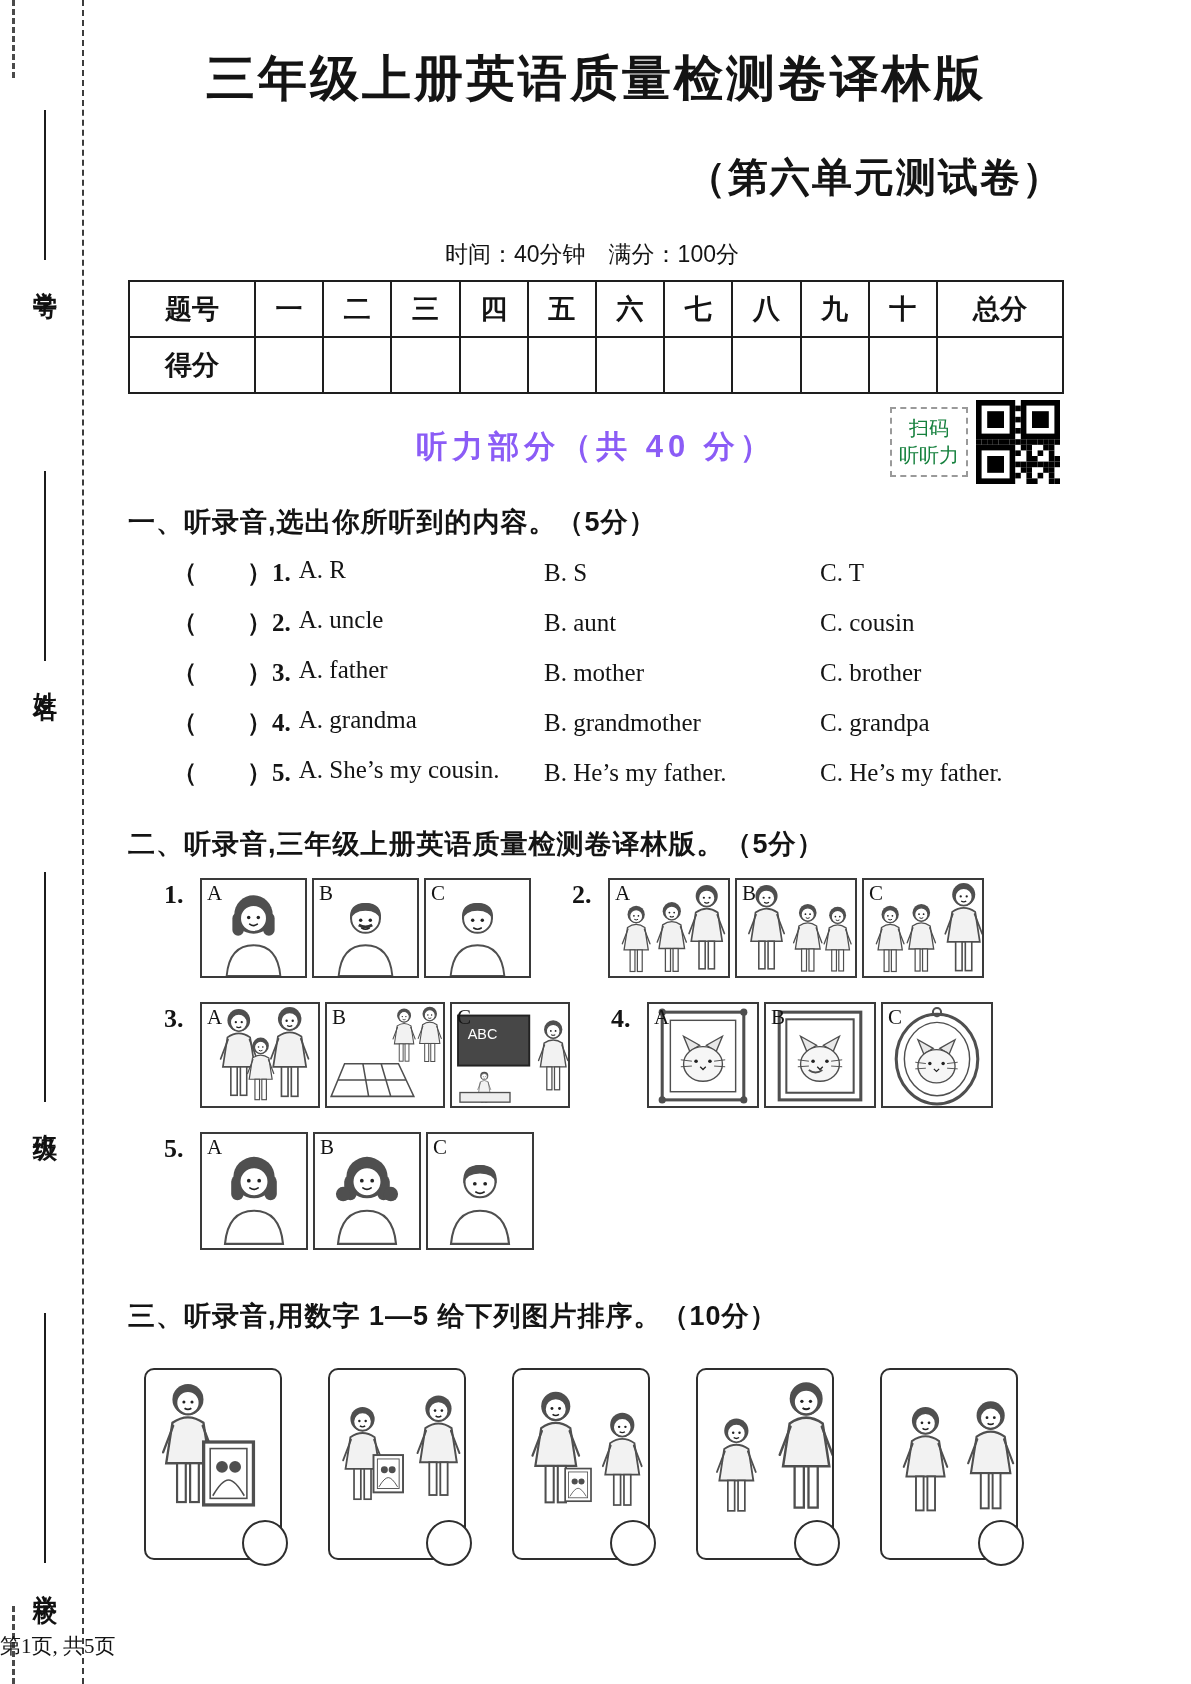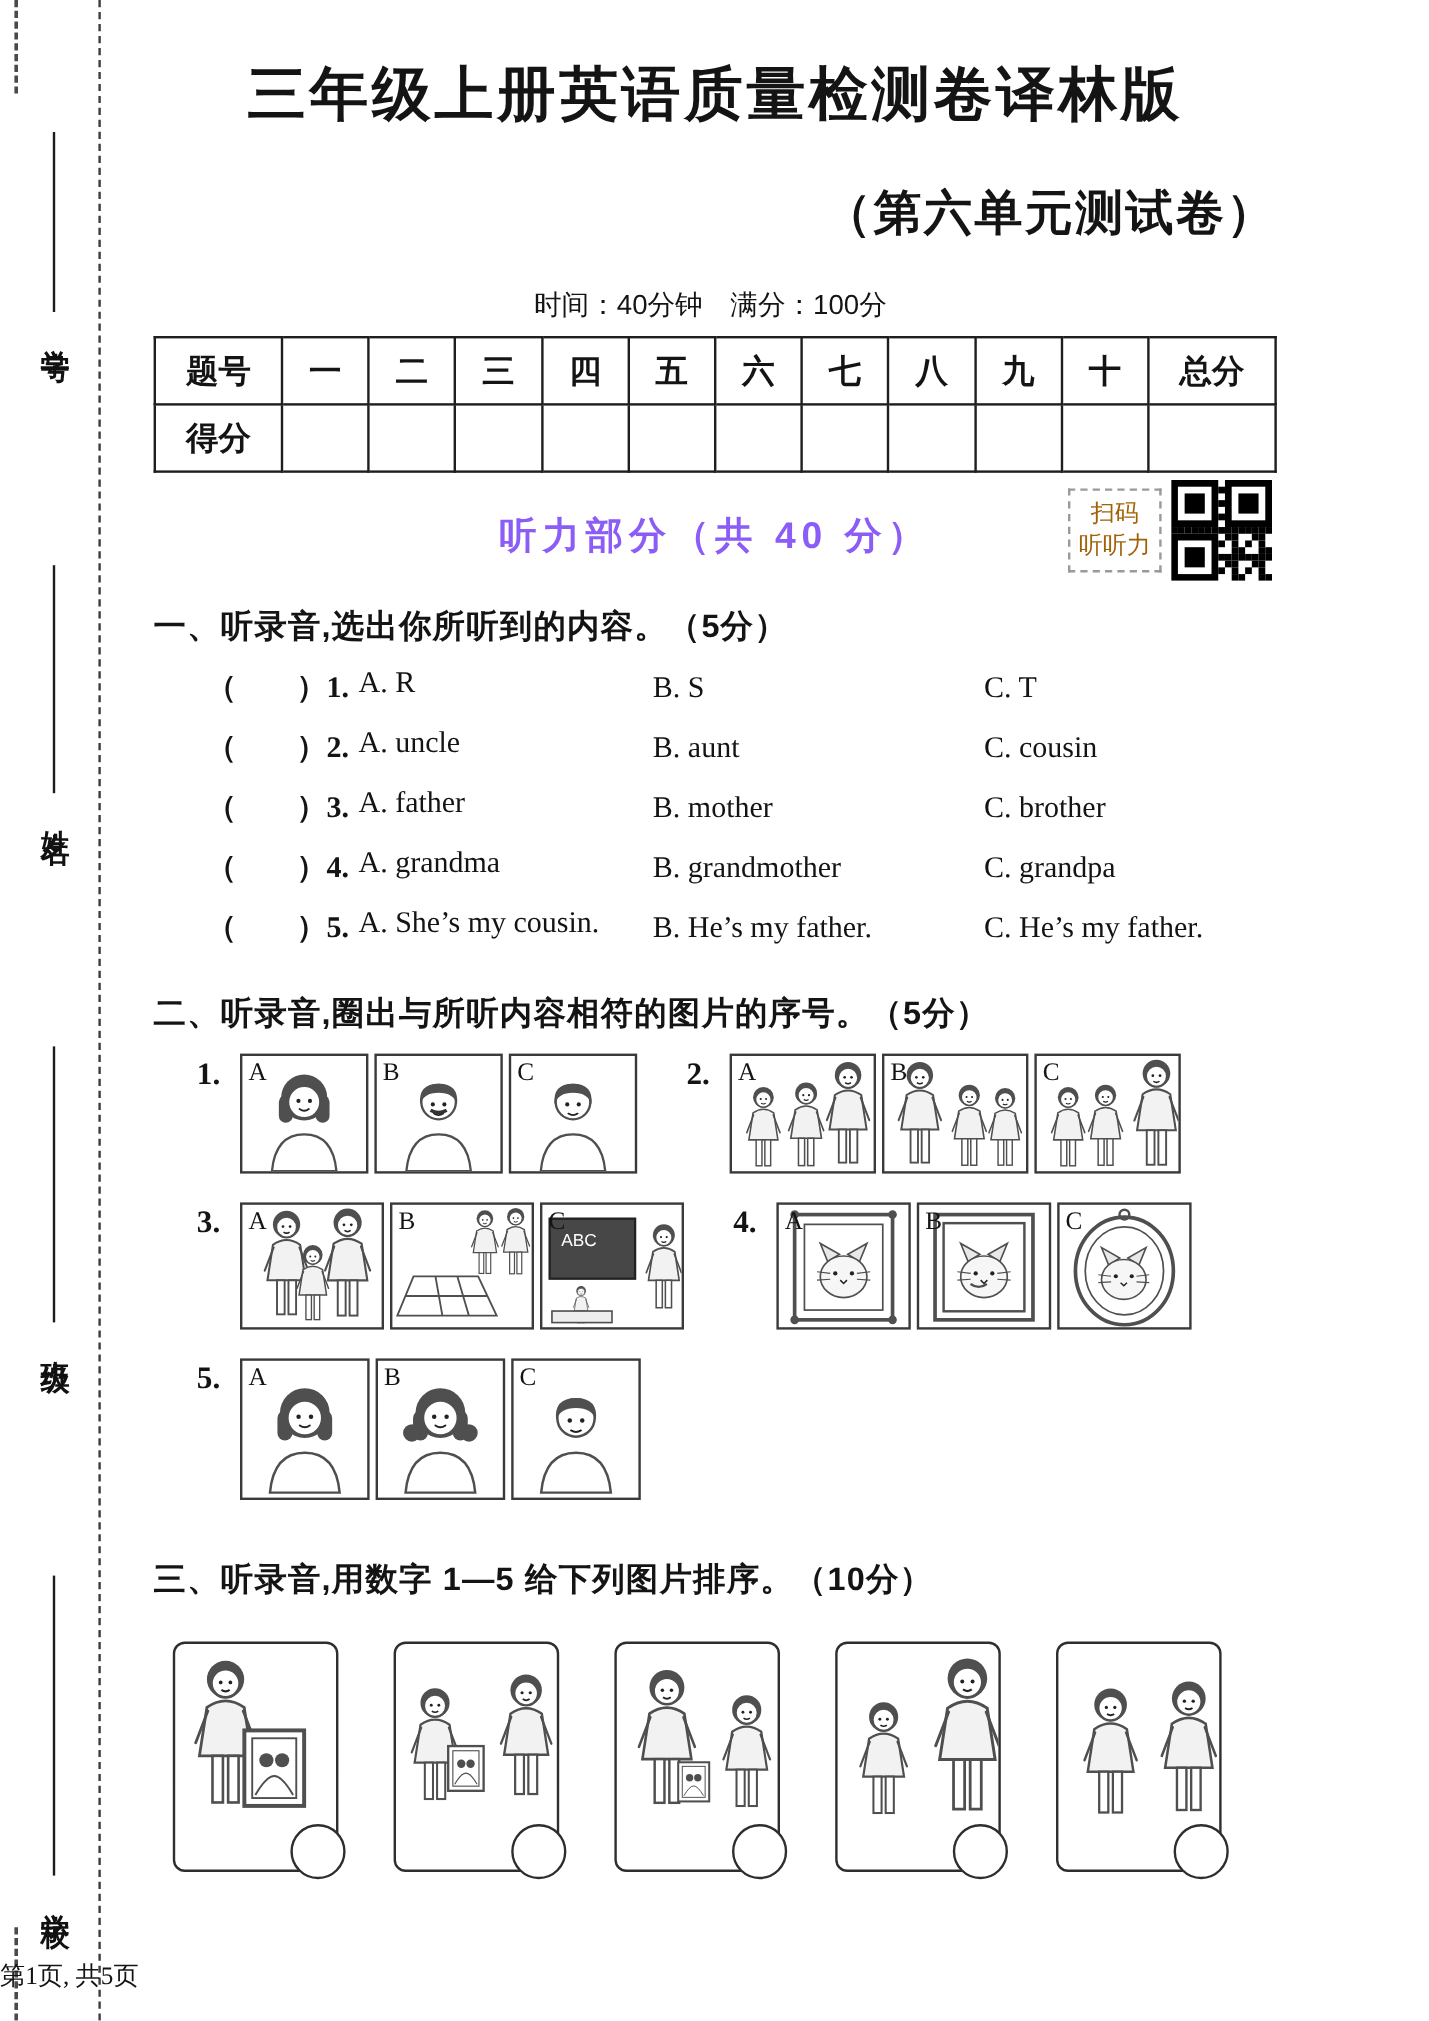--- a/index.html
+++ b/index.html
@@ -27,29 +27,29 @@
   .title { text-align:center; padding-top:46px; font-family:Liberation Serif, serif;
     font-weight:bold; font-size:49px; letter-spacing:3px; }
   .subtitle { text-align:right; margin-top:38px; font-family:"Liberation Sans","DejaVu Sans",sans-serif;
     font-weight:bold; font-size:40px; letter-spacing:2px; }
   .meta { text-align:center; margin-top:34px; padding-right:8px;
     font-family:"Liberation Sans","DejaVu Sans",sans-serif; font-size:23px; }
 
   table.score-table { margin-top:10px; width:100%; border-collapse:collapse; }
   table.score-table td { border:2.5px solid #1e1e1e; height:56px; text-align:center;
     font-size:27px; font-weight:bold; }
-  .col-wide { width:106px; }
+  .col-wide { width:126px; }
 
   .listening-row { position:relative; height:88px; margin-top:6px; }
   .listening-heading { position:absolute; left:0; right:0; top:26px; text-align:center;
     font-family:"Liberation Sans","DejaVu Sans",sans-serif; font-weight:bold;
     font-size:31px; letter-spacing:5px; color:#8b5cf6; }
   .qr-wrap { position:absolute; right:4px; top:0; display:flex; align-items:center; gap:8px; }
   .qr-caption { border:2px dashed #9a9a9a; padding:6px 7px; text-align:center;
-    font-family:"Liberation Sans","DejaVu Sans",sans-serif; font-size:20px; line-height:1.35; color:#a16207; }
+    font-family:"Liberation Sans","DejaVu Sans",sans-serif; font-size:20px; line-height:1.35; color:#15803d; }
   .qr-svg { width:84px; height:84px; display:block; }
 
   .sec-title { font-family:"Liberation Sans","DejaVu Sans",sans-serif; font-weight:bold;
     font-size:27px; letter-spacing:1px; }
   .sec1-title { margin-top:16px; }
   .s1-list { margin-top:16px; margin-left:44px; }
   .s1-row { display:flex; align-items:baseline; height:50px; font-size:25px; }
   .s1-cell-a { width:372px; display:flex; }
   .s1-pre { font-weight:bold; margin-right:8px; white-space:pre; }
   .s1-b { width:276px; }
@@ -306,21 +306,21 @@
       <div class="s1-row">
         <span class="s1-cell-a">
             <span class="s1-pre">（　　）5.</span>
             <span>A. She’s my cousin.</span>
           </span>
         <span class="s1-b">B. He’s my father.</span>
         <span class="s1-c">C. He’s my father.</span>
       </div>
     </div>
 
-    <div class="sec-title sec2-title">二、听录音,圈出与所听内容相符的图片的序号。（5分）</div>
+    <div class="sec-title sec2-title">二、听录音,三年级上册英语质量检测卷译林版。（5分）</div>
 
     <div class="pic-row r1">
       <div class="pic-item">
         <span class="item-num">1.</span>
         <div class="pic-box pb-sm">
           <span class="pic-letter">A</span>
           <svg class="pic" viewBox="0 0 100 100">
               <use href="#g-bust-f" transform="translate(0,6)"></use>
             </svg>
         </div>

